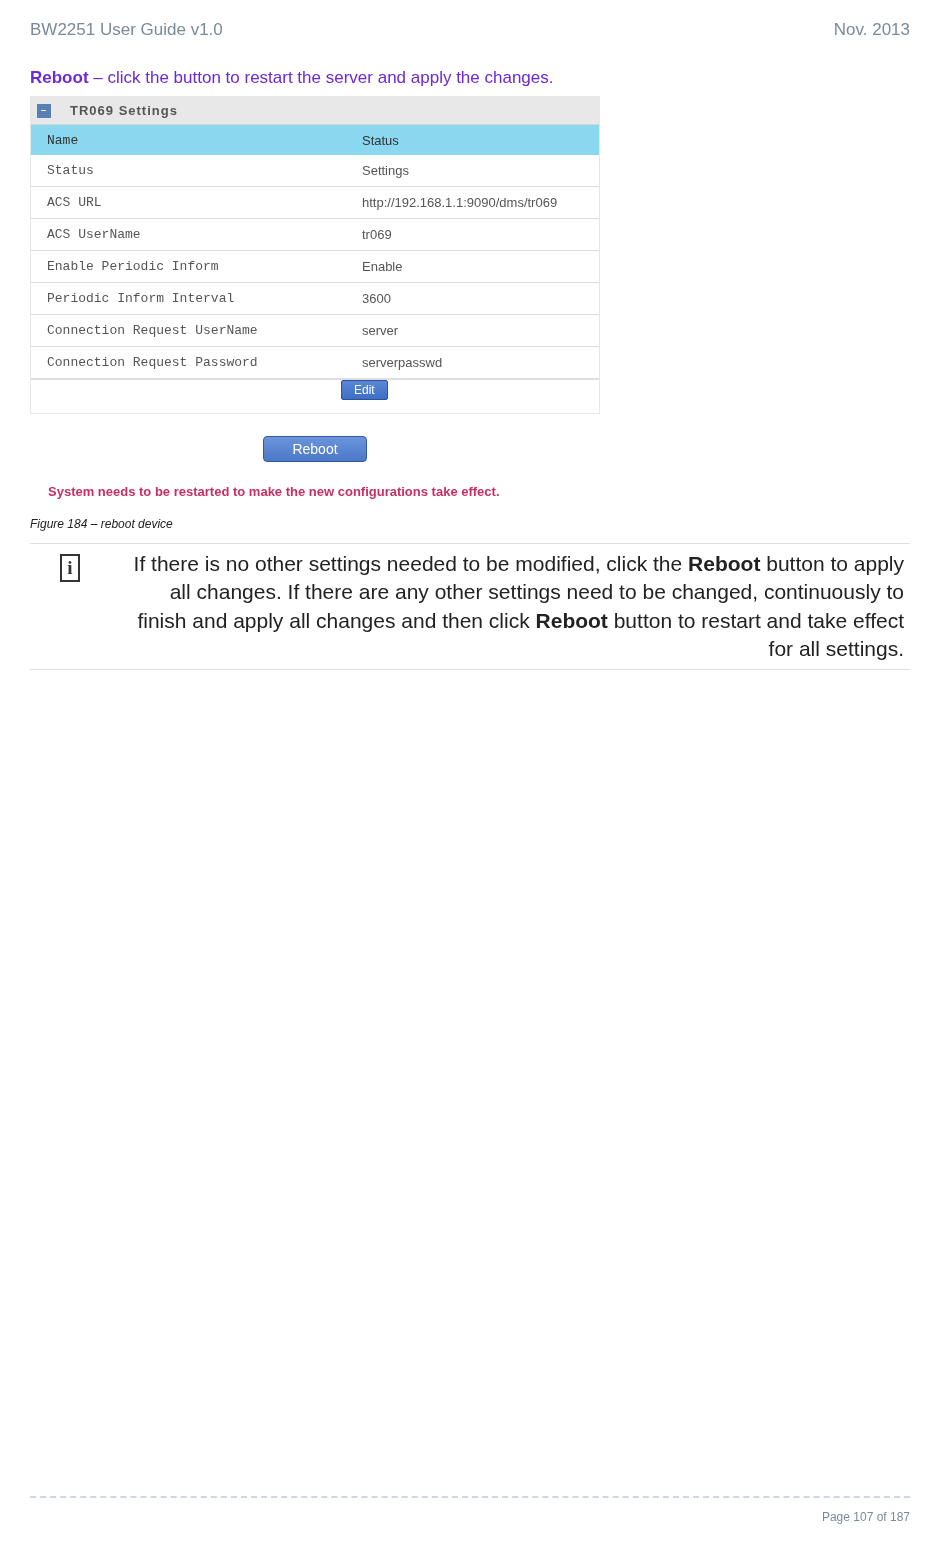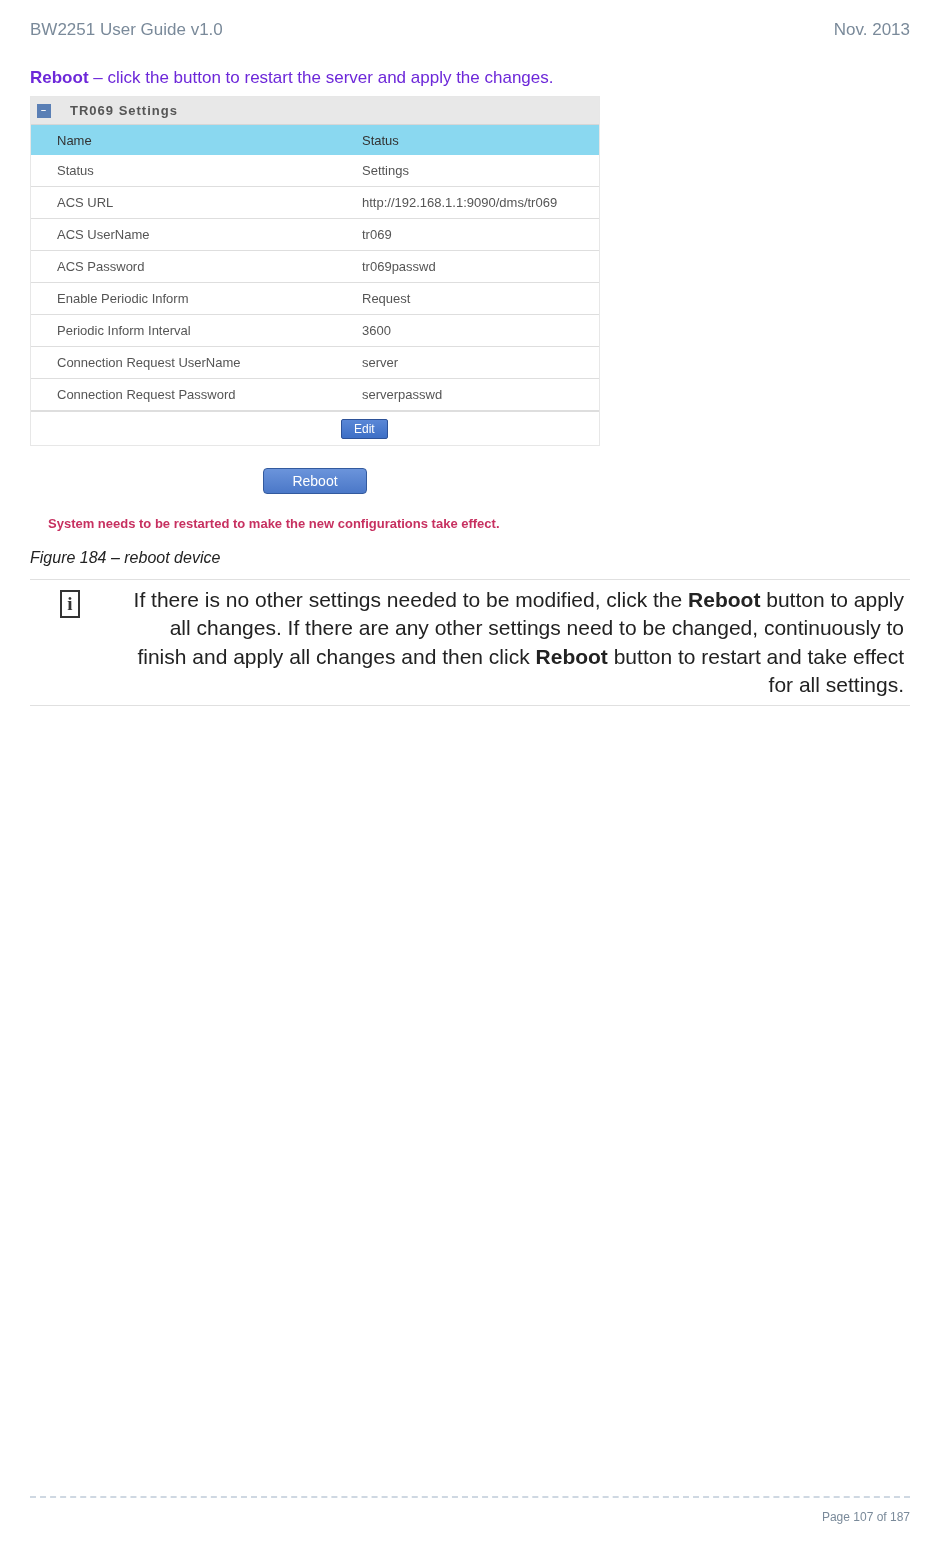--- a/index.html
+++ b/index.html
@@ -55,35 +55,35 @@
     line-height: 1;
   }
   .tbl-header-row {
     display: flex;
     background: #8ad8f0;
     height: 30px;
     font-size: 13px;
     color: #333;
     align-items: center;
   }
-  .col1 { width: 310px; padding-left: 26px; }
+  .col1 { width: 310px; padding-left: 16px; font-family: Liberation Mono, monospace; }
   .col2 { flex: 1; padding-left: 10px; }
   .tbl-row {
     display: flex;
     height: 32px;
     border-bottom: 1px solid #dedede;
     font-size: 13px;
     color: #555;
     align-items: center;
   }
   .tbl-row:last-of-type { border-bottom: none; }
   .edit-row {
     height: 34px;
     display: flex;
-    align-items: center;
+    align-items: flex-start;
     justify-content: flex-start;
     padding-left: 310px;
     border-top: 1px solid #dedede;
   }
   .btn {
     background: linear-gradient(#5a87d6,#3d6fc6);
     color: #fff;
     border: 1px solid #2d5298;
     font-size: 12px;
     padding: 2px 12px;
@@ -108,21 +108,21 @@
   .warning-text {
     width: 570px;
     color: #c73060;
     font-size: 13px;
     font-weight: bold;
     padding-left: 18px;
     margin-bottom: 18px;
   }
   .caption {
     font-style: italic;
-    font-size: 16px;
+    font-size: 12px;
     color: #222;
     margin-bottom: 12px;
   }
   .info-box {
     display: flex;
     border-top: 1px solid #e0e0e0;
     border-bottom: 1px solid #e0e0e0;
     padding: 6px 0;
     margin-bottom: 6px;
   }
@@ -193,26 +193,22 @@
   </div>
   <div class="tbl-row">
     <div class="col1">ACS URL</div>
     <div class="col2">http://192.168.1.1:9090/dms/tr069</div>
   </div>
   <div class="tbl-row">
     <div class="col1">ACS UserName</div>
     <div class="col2">tr069</div>
   </div>
   <div class="tbl-row">
-    <div class="col1">ACS Password</div>
-    <div class="col2">tr069passwd</div>
-  </div>
-  <div class="tbl-row">
     <div class="col1">Enable Periodic Inform</div>
-    <div class="col2">Request</div>
+    <div class="col2">Enable</div>
   </div>
   <div class="tbl-row">
     <div class="col1">Periodic Inform Interval</div>
     <div class="col2">3600</div>
   </div>
   <div class="tbl-row">
     <div class="col1">Connection Request UserName</div>
     <div class="col2">server</div>
   </div>
   <div class="tbl-row">

